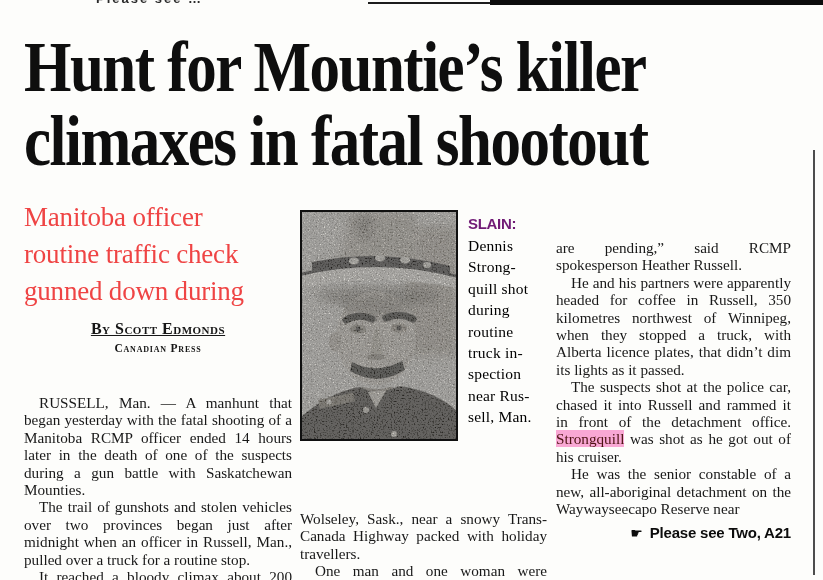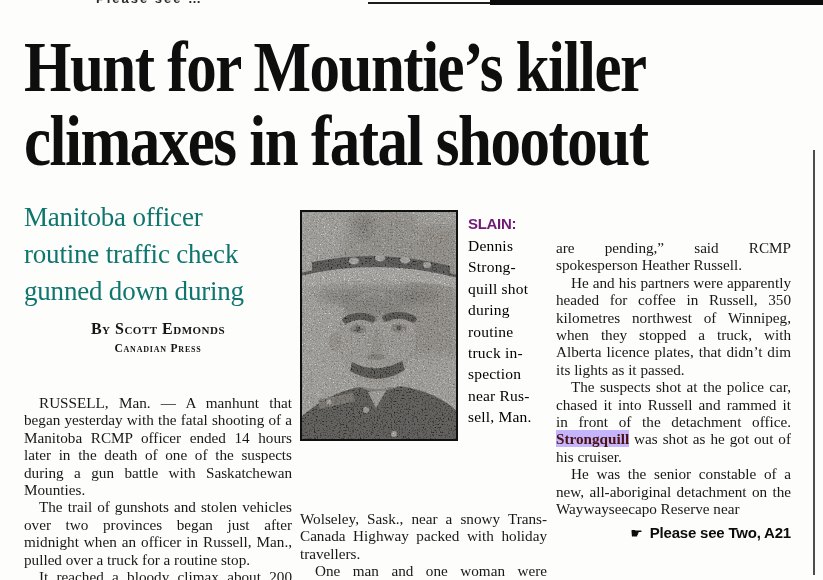--- a/index.html
+++ b/index.html
@@ -15,44 +15,44 @@
   .frag-line-thin{position:absolute;left:368px;top:2px;width:455px;height:2px;background:#1c1c1c;}
   .frag-line-thick{position:absolute;left:490px;top:0;width:333px;height:5px;background:#0c0c0c;}
 
   
   .headline{position:absolute;left:24px;top:30px;width:792px;
             font-weight:700;font-size:61px;line-height:63px;letter-spacing:-1.5px;color:#0e0e0e;
             transform:scaleY(1.17);transform-origin:top left;}
   .headline span{display:block;white-space:nowrap;}
 
   
-  .deck{position:absolute;left:24px;top:199px;width:270px;font-size:27px;line-height:37px;color:#0f766e;letter-spacing:-0.2px;}
+  .deck{position:absolute;left:24px;top:199px;width:270px;font-size:27px;line-height:37px;color:#ef4444;letter-spacing:-0.2px;}
   .deck span{display:block;white-space:nowrap;}
   .byline{position:absolute;left:24px;top:320px;width:268px;text-align:center;line-height:1.1;}
-  .byline .by{font-variant:small-caps;font-weight:700;font-size:16px;letter-spacing:0.5px;display:block;}
+  .byline .by{font-variant:small-caps;font-weight:700;font-size:16px;letter-spacing:0.5px;display:block;text-decoration:underline;}
   .byline .credit{font-variant:small-caps;font-weight:700;font-size:11.5px;letter-spacing:0.8px;display:block;margin-top:4px;}
 
   .body{font-size:15.2px;line-height:17.4px;text-align:justify;color:#181818;margin-top:40px;}
   .body p{margin:0;}
   .body p.indent{text-indent:15px;}
   .col-left-body{position:absolute;left:24px;top:354px;width:268px;height:216px;overflow:hidden;}
   .col-mid-body{position:absolute;left:300px;top:470px;width:247px;height:126px;overflow:hidden;}
   .col-right-body{position:absolute;left:556px;top:199px;width:235px;height:376px;overflow:hidden;}
 
   
   .photo-frame{position:absolute;left:300px;top:210px;width:158px;height:231px;
                border:2px solid #101010;background:#d9d5cc;overflow:hidden;}
   .photo-frame svg{display:block;}
   .caption{position:absolute;left:468px;top:215px;width:80px;}
   .cap-label{display:block;font-family:"Liberation Sans",sans-serif;font-weight:700;
              font-size:15px;letter-spacing:-0.3px;color:#701a75;margin-bottom:3px;}
   .cap-line{display:block;font-size:15.5px;line-height:21.4px;color:#000000;letter-spacing:0.2px;}
 
   
-  .hl{background:#c4b5fd;color:#4c1212;font-weight:bold;}
+  .hl{background:#f9a8d4;color:#4c1212;}
   .jumpline{text-align:right;font-family:"Liberation Sans",sans-serif;font-weight:700;
             font-size:15px;letter-spacing:-0.2px;margin-top:6px;color:#0c0c0c;}
   .jumpline .manicule{font-family:"DejaVu Sans",sans-serif;font-size:14px;margin-right:7px;}
 
   
   .right-rule{position:absolute;left:813px;top:150px;width:2px;height:425px;background:#4d4d4d;}
 </style>
 </head>
 <body>
 

